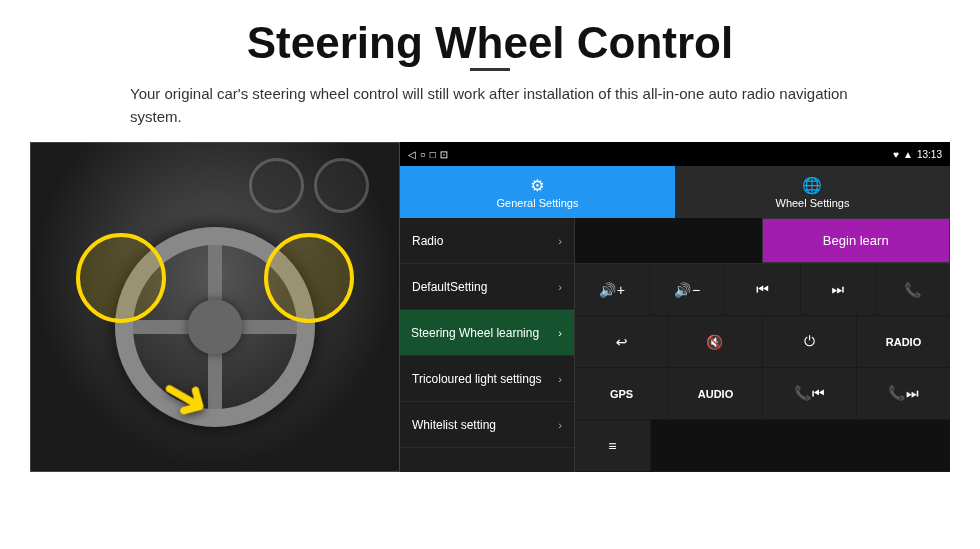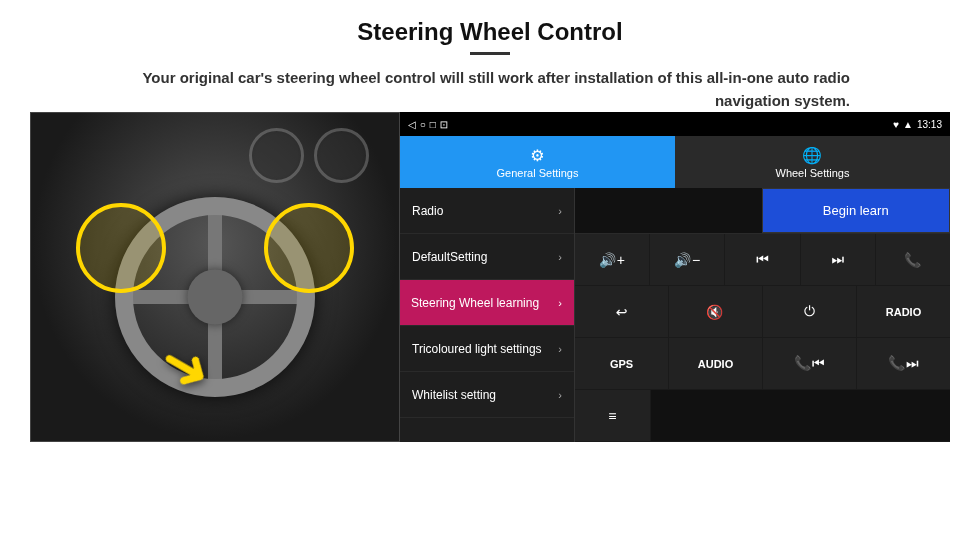--- a/index.html
+++ b/index.html
@@ -14,40 +14,39 @@
     .page-container {
       width: 980px;
       height: 549px;
       display: flex;
       flex-direction: column;
       align-items: center;
       padding: 18px 30px 10px;
     }
 
     .title {
-      font-size: 24px;
+      font-size: 44px;
       font-weight: 900;
       color: #111;
-      margin-bottom: 6px;
     }
 
     .title-divider {
       width: 40px;
       height: 3px;
       background: #333;
       margin: 0 auto 12px;
     }
 
     .subtitle {
       font-size: 15px;
       color: #333;
-      text-align: right;
+      text-align: left;
       line-height: 1.5;
+      margin-bottom: 14px;
       max-width: 720px;
-      font-weight: bold;
     }
 
     .content-area {
       display: flex;
       width: 100%;
       height: 330px;
       gap: 0;
     }
 
     
@@ -260,21 +259,21 @@
       display: flex;
       align-items: center;
       justify-content: space-between;
       padding: 0 12px;
       height: 46px;
       border-bottom: 1px solid #2a2a2a;
       cursor: pointer;
     }
 
     .menu-item.active {
-      background: #be185d;
+      background: #14532d;
       padding-left: 11px;
     }
 
     .menu-item-label {
       font-size: 12px;
       color: #fff;
     }
 
     .menu-chevron {
       color: #aaa;
@@ -303,21 +302,21 @@
     .control-empty {
       flex: 1;
       background: #111;
     }
 
     .begin-learn-btn {
       flex: 1;
       display: flex;
       align-items: center;
       justify-content: center;
-      background: #1d4ed8;
+      background: #a21caf;
       border: 1px solid #333;
       cursor: pointer;
       text-align: right;
     }
 
     .begin-learn-label {
       color: #fff;
       font-size: 13px;
     }
 

